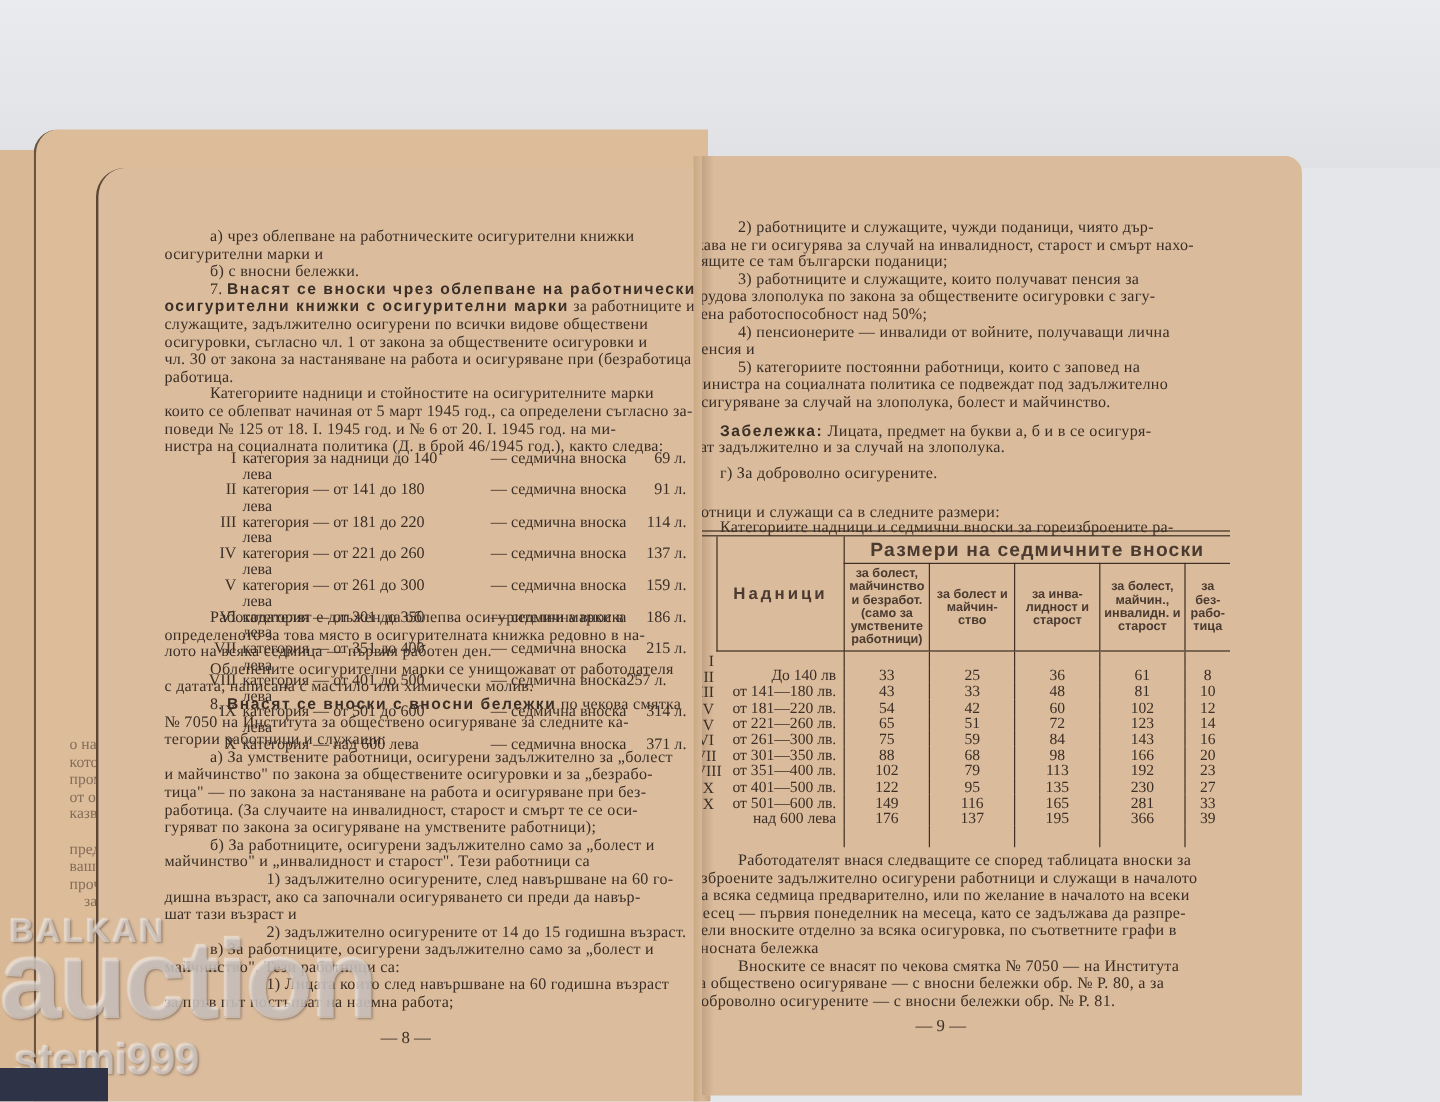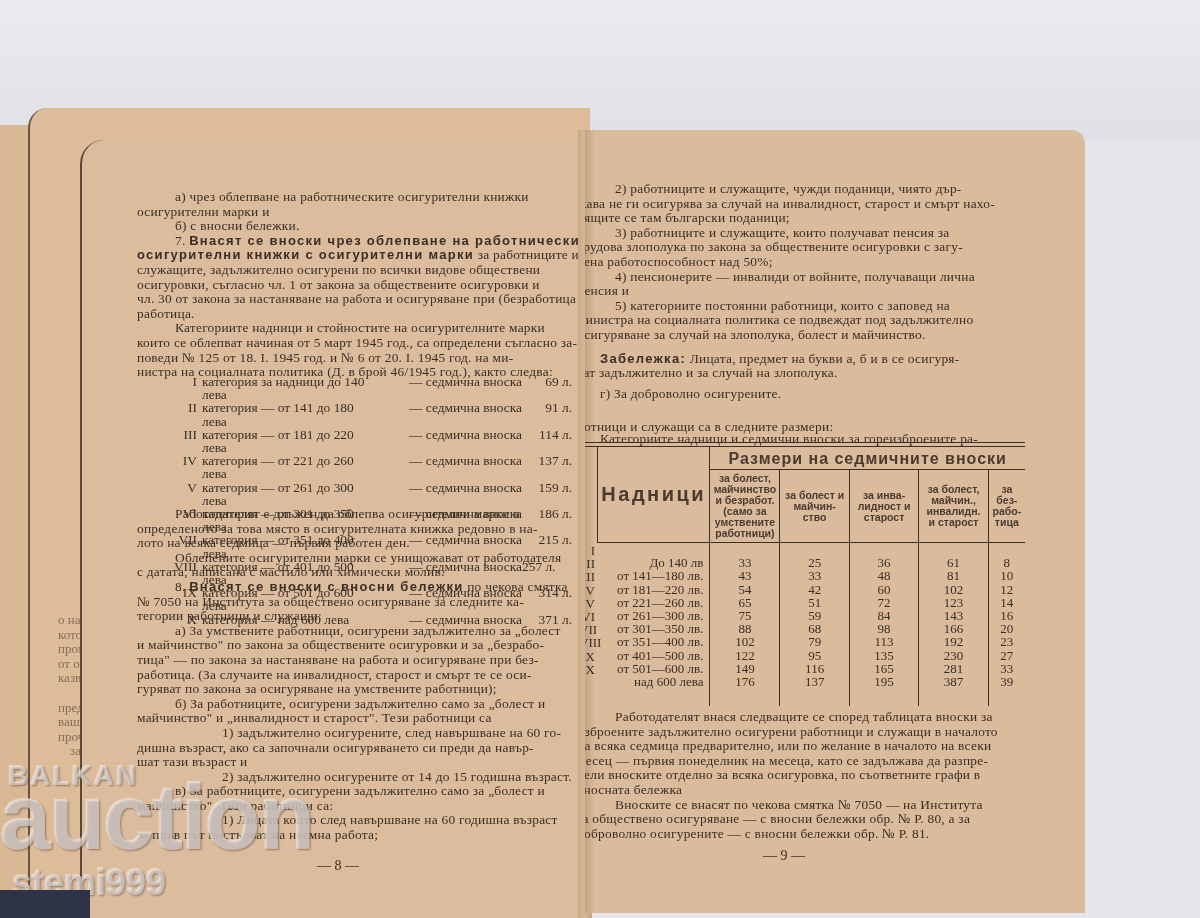--- a/index.html
+++ b/index.html
@@ -190,21 +190,21 @@
       <div class="side-roman" style="position: relative;">V</div>
       <div class="side-roman" style="position: relative;">VI</div>
       <div class="side-roman" style="position: relative;">VII</div>
       <div class="side-roman" style="position: relative;">VIII</div>
       <div class="side-roman" style="position: relative;">IX</div>
       <div class="side-roman" style="position: relative;">X</div>
     </div>
   <table class="rates" id="rates" style="left:12px;top:317px;width:428px;">
       <tbody>
         <tr style="border-bottom:1px solid #3d2f25;">
-          <th rowspan="2" style="width:96px;font-size:20px;letter-spacing:2.5px;border-bottom:1.5px solid #3d2f25;border-right:1.3px solid #3d2f25;">Надници</th>
+          <th rowspan="2" style="width:96px;font-size:14px;letter-spacing:2.5px;border-bottom:1.5px solid #3d2f25;border-right:1.3px solid #3d2f25;">Надници</th>
           <th colspan="5" style="font-size:16px;letter-spacing:1px;height:22px;border-bottom:1px solid #3d2f25;">Размери на седмичните вноски</th>
         </tr>
         <tr style="border-bottom:1.5px solid #3d2f25;">
           <th style="height:72px;width:62px;">за болест, майчинство и безработ. (само за умствените работници)</th>
           <th style="height:72px;width:62px;">за болест и майчин-ство</th>
           <th style="height:72px;width:62px;">за инва-лидност и старост</th>
           <th style="height:72px;width:62px;">за болест, майчин., инвалидн. и старост</th>
           <th style="height:72px;width:30px;">за без-рабо-тица</th>
         </tr>
         <tr>
@@ -285,21 +285,21 @@
           <td>116</td>
           <td>165</td>
           <td>281</td>
           <td>33</td>
         </tr>
         <tr>
           <td class="wage" style="border-left:none;border-right:1.3px solid #3d2f25;">над 600 лева</td>
           <td>176</td>
           <td>137</td>
           <td>195</td>
-          <td>387</td>
+          <td>366</td>
           <td>39</td>
         </tr>
         <tr>
           <td style="height:18px;border-left:none;border-right:1.3px solid #3d2f25;"></td>
           <td></td>
           <td></td>
           <td></td>
           <td></td>
           <td></td>
         </tr>

